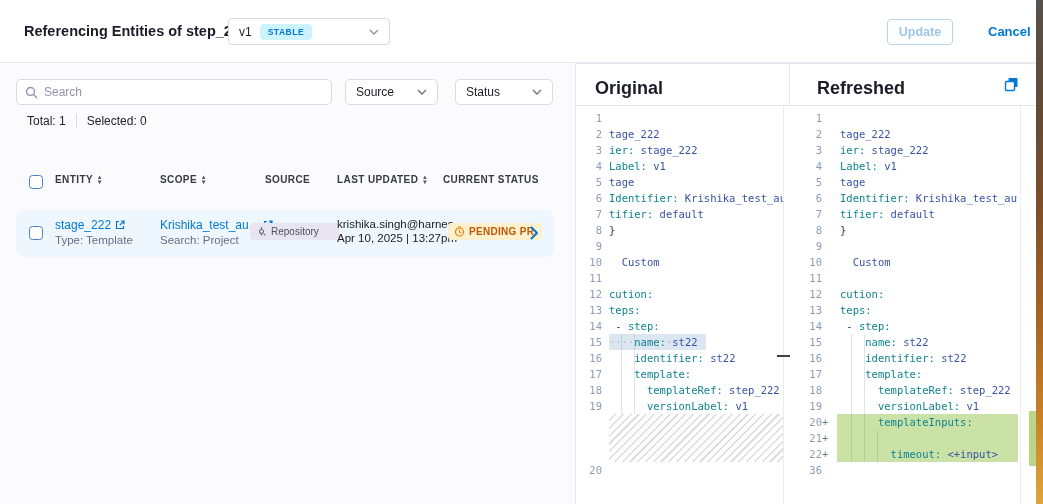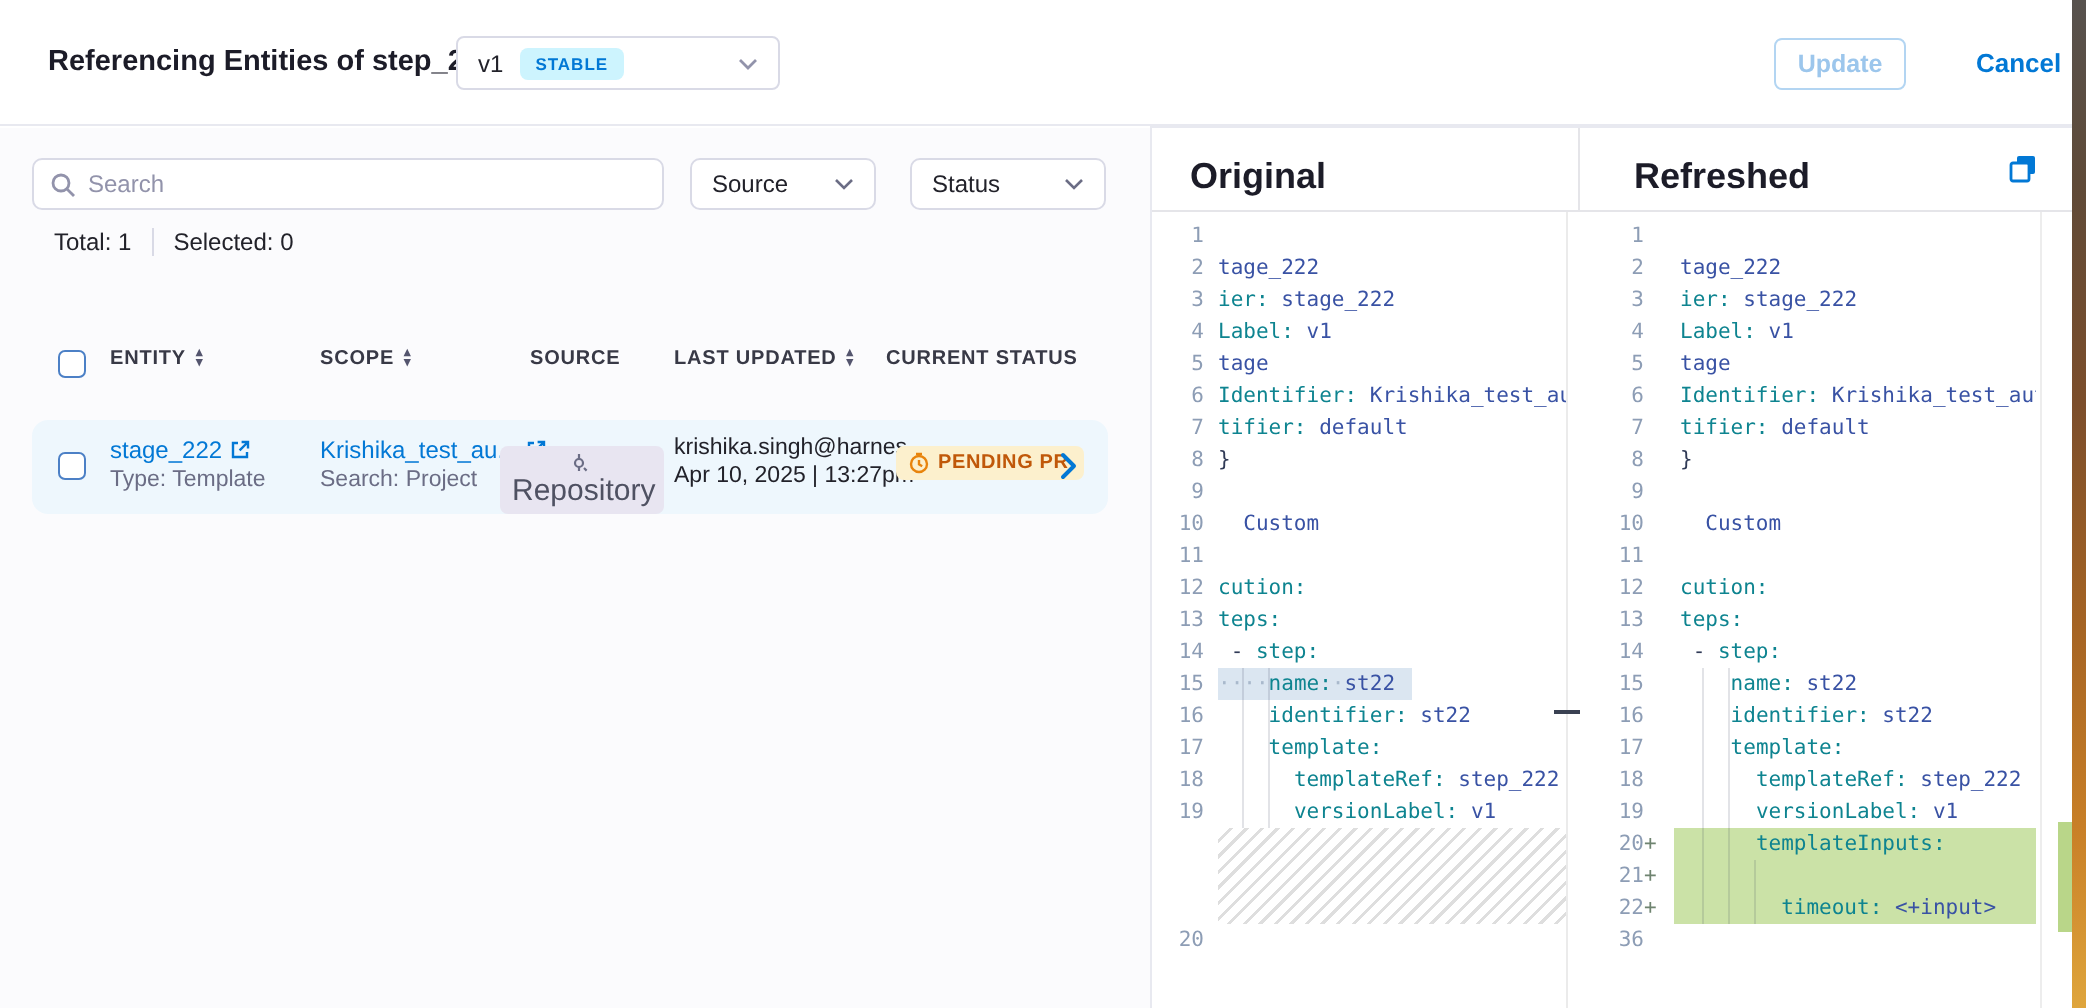--- a/index.html
+++ b/index.html
@@ -32,21 +32,21 @@
   .thead .col, .thead .cb { position:absolute; top:0; display:flex; align-items:center; }
   .sort { display:inline-flex; flex-direction:column; margin-left:5px; color:#54556e; font-size:6.5px; line-height:4.5px; }
   .checkbox { display:inline-block; width:14px; height:14px; border:1.5px solid #4c80c6; border-radius:3.5px; background:#fff; cursor:pointer; }
 
   .trow { position:absolute; left:16px; top:146px; width:538px; height:47px; background:var(--row-bg,#eef7fd); border-radius:8px; }
   .trow .cell { position:absolute; top:8px; }
   .link-line { display:flex; align-items:center; font-size:12px; color:var(--accent,#0278d5); }
   .link-line .txt { cursor:pointer; }
   .link-line svg { margin-left:4px; }
   .sub-line { font-size:11.5px; color:#6b6d85; margin-top:2px; }
-  .chip-source { position:absolute; left:234px; top:13px; display:flex; align-items:center; background:var(--chip-bg,#e8e5f1); border-radius:4px; padding:3px 4px 3px 6px; font-size:15px; color:#4f5162;flex-direction:column; }
+  .chip-source { position:absolute; left:234px; top:13px; display:flex; align-items:center; background:var(--chip-bg,#e8e5f1); border-radius:4px; padding:3px 20px 3px 6px; font-size:10px; color:#4f5162; }
   .chip-source svg { margin-right:4px; }
   .upd-by { font-size:11.5px; color:#22222a; }
   .upd-at { font-size:11.5px; color:#22222a; margin-top:2px; }
   .chip-status { position:absolute; left:432px; top:13px; display:flex; align-items:center; background:var(--pending-bg,#fcf0cd); border-radius:4px; padding:3px 8px 3px 6px; font-size:10px; font-weight:bold; letter-spacing:.3px; color:var(--pending-text,#c05809); }
   .chip-status svg { margin-right:4px; }
   .row-chevron { position:absolute; left:514px; top:16px; cursor:pointer; display:flex; }
 
   
   .diff-area { position:absolute; left:575px; top:63px; width:461px; height:441px; background:#fff; border-left:1px solid #e8e9f0; border-top:1px solid #e8e9f0; }
   .diff-head { position:relative; height:42px; border-bottom:1px solid #e5e5e9; }

